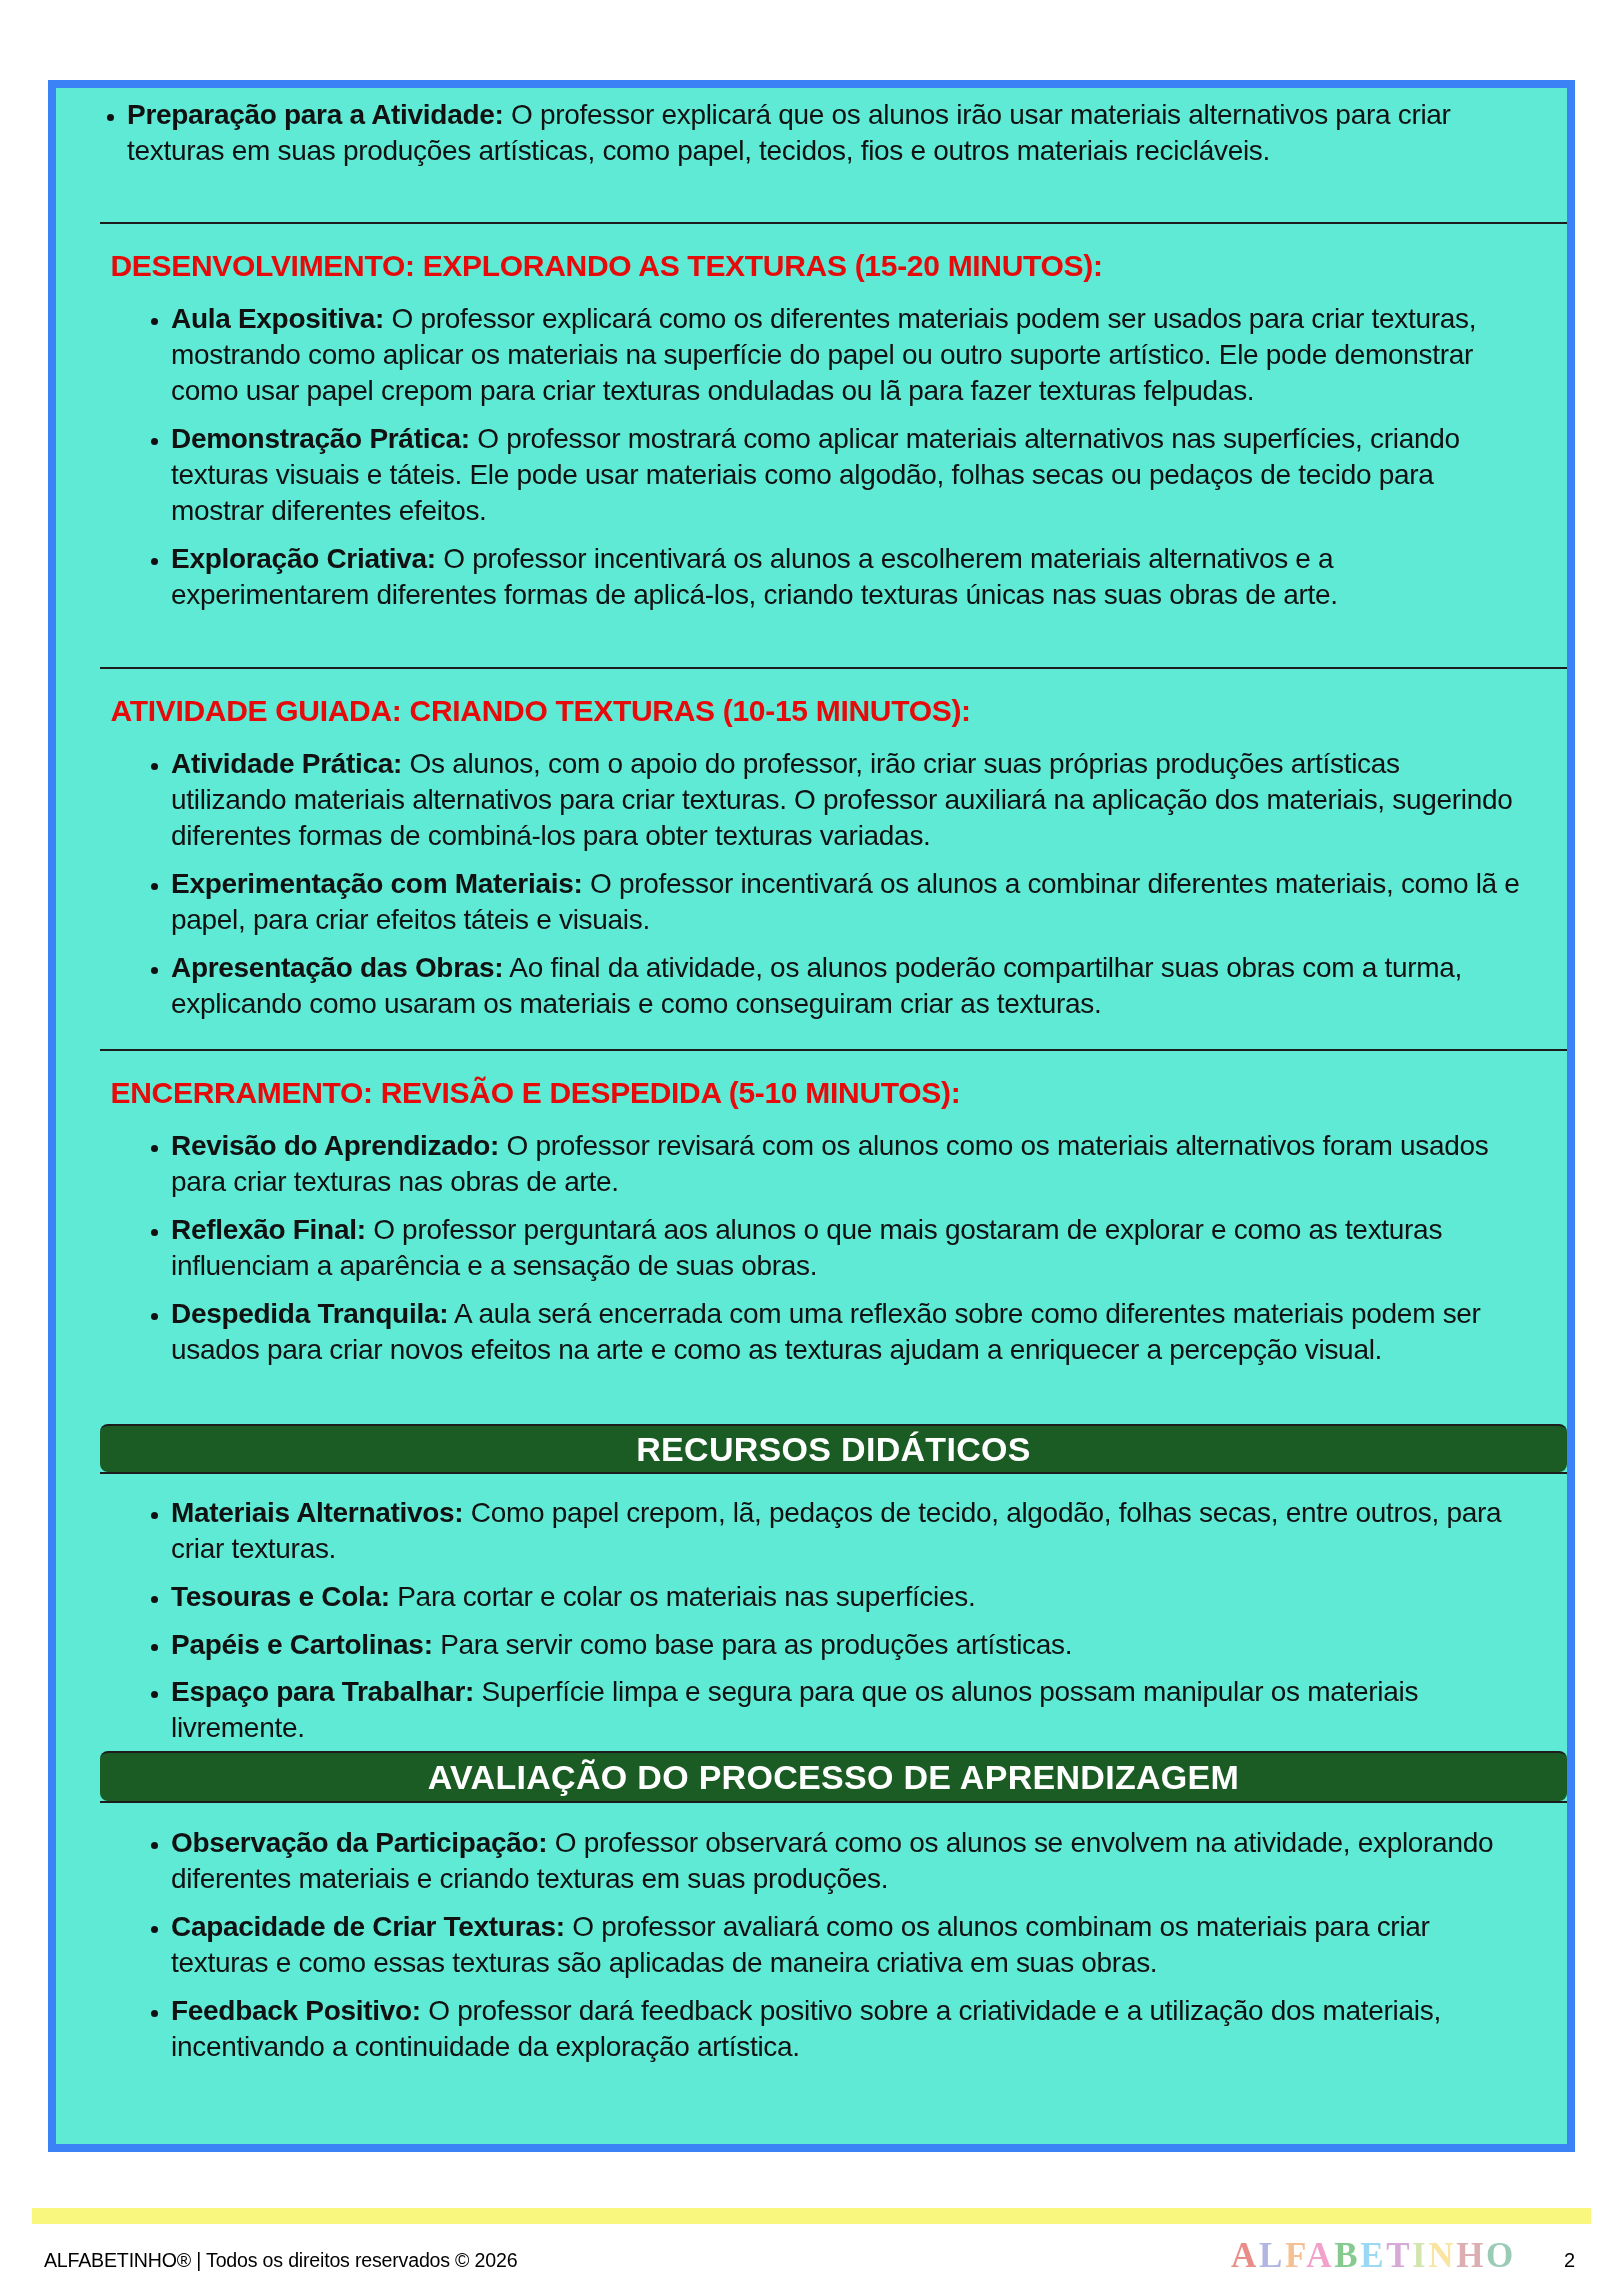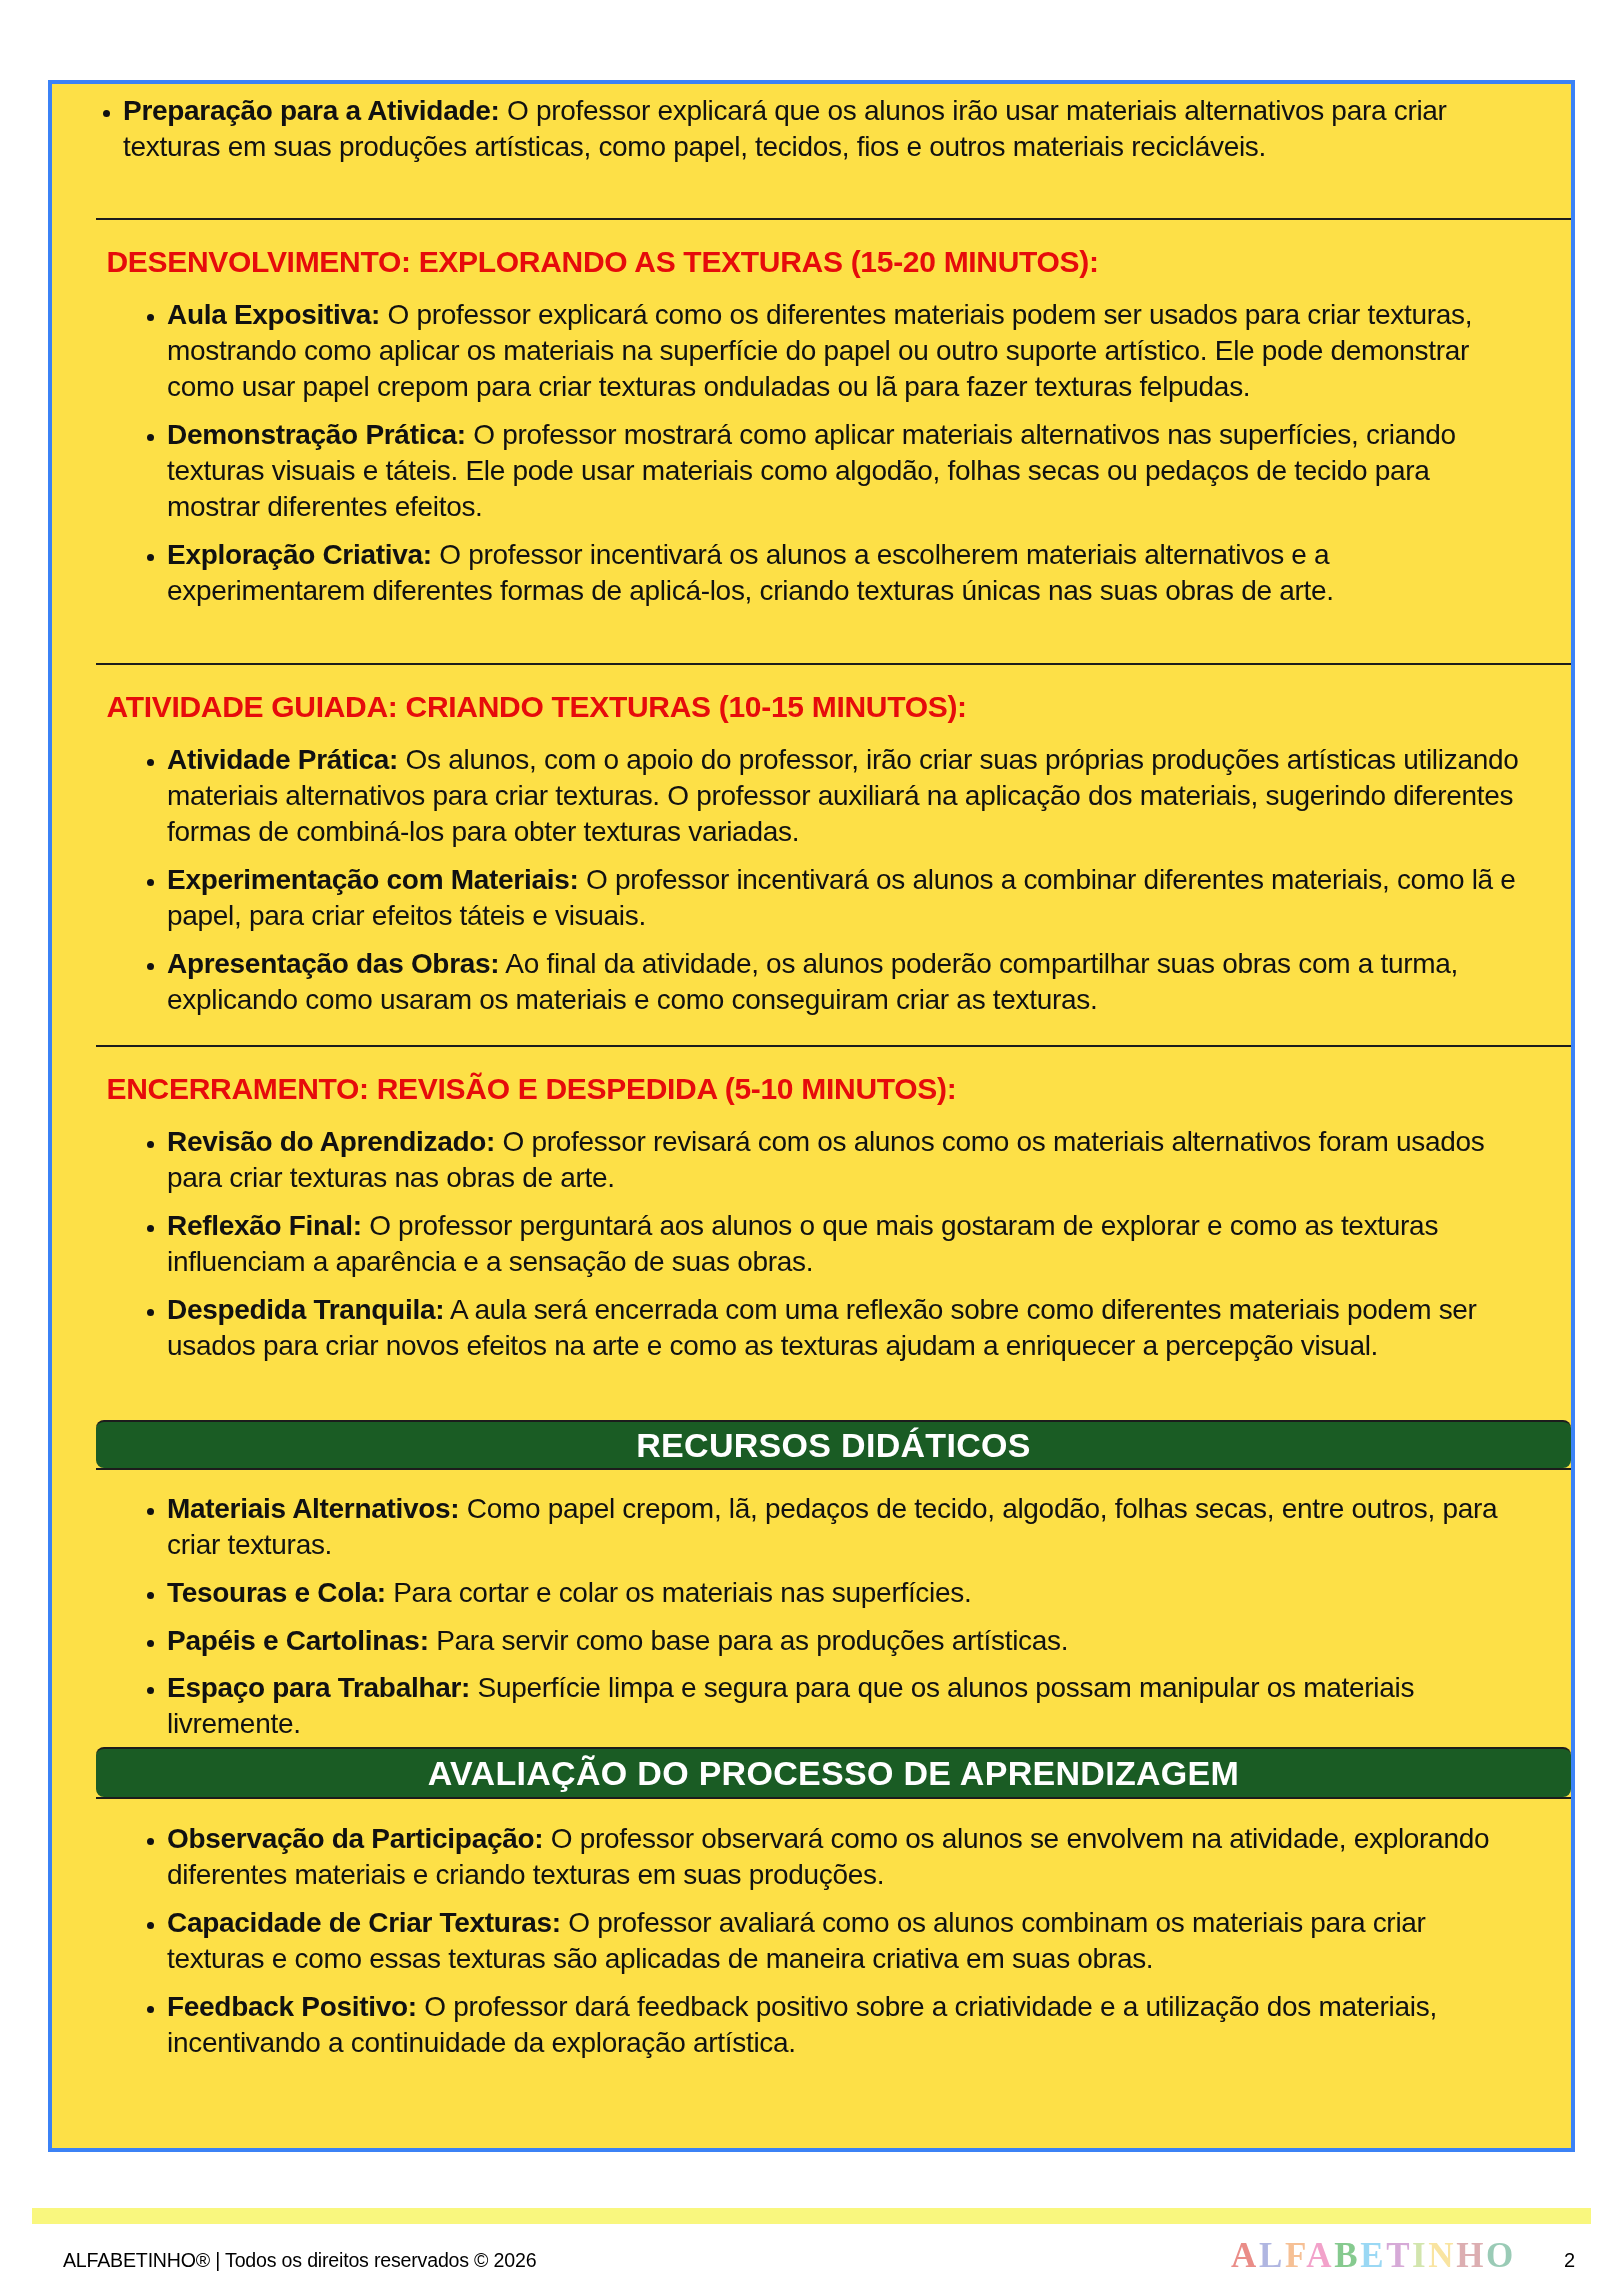--- a/index.html
+++ b/index.html
@@ -3,22 +3,22 @@
 <meta charset="utf-8">
 <style>
   html,body{margin:0;padding:0;}
   body{
     width:1623px;height:2295px;position:relative;background:#ffffff;
     font-family:"Liberation Sans",sans-serif;color:#111;
     -webkit-font-smoothing:antialiased;
   }
   .content-box{
     position:absolute;left:48px;top:80px;width:1527px;height:2072px;
-    box-sizing:border-box;border:4px solid #3b82f6;
-    display:flex;flex-direction:column;background:#fde047;
+    box-sizing:border-box;border:8px solid #3b82f6;
+    display:flex;flex-direction:column;background:#5eead4;
   }
   .row{box-sizing:border-box;overflow:hidden;}
   .row + .row{border-top:2px solid #1c1c1c;margin-left:44px;}
   .cell{padding:9.2px 46px 0 0;}
   .section-header{
     font-size:30px;font-weight:bold;line-height:34px;
     margin:15.7px 0 18.3px 10.5px;letter-spacing:-0.3px;
   }
   ul.bullets{margin:0;padding:0 0 0 71px;list-style:disc outside;}
   ul.bullets li{
@@ -35,21 +35,21 @@
   .h-r3{height:382px;}
   .h-r4{height:375px;}
   .h-g1{height:48px;}
   .h-r5{height:279px;}
   .h-g2{height:50px;}
   .h-r6{flex:1;}
   .footer-bar{
     position:absolute;left:32px;top:2208px;width:1559px;height:16.4px;
   }
   .footer{
-    position:absolute;left:63px;right:48px;top:2236px;height:46px;
+    position:absolute;left:44px;right:48px;top:2236px;height:46px;
     display:flex;justify-content:space-between;align-items:baseline;
   }
   .footer-left{font-size:19.6px;color:#000;letter-spacing:-0.2px;}
   .footer-right{display:flex;align-items:baseline;gap:48px;}
   .logo{
     font-family:"Liberation Serif",serif;font-weight:bold;font-size:35px;
     letter-spacing:2.6px;opacity:0.8;white-space:nowrap;
   }
   .page-number{font-size:20px;color:#000;}
 </style>

